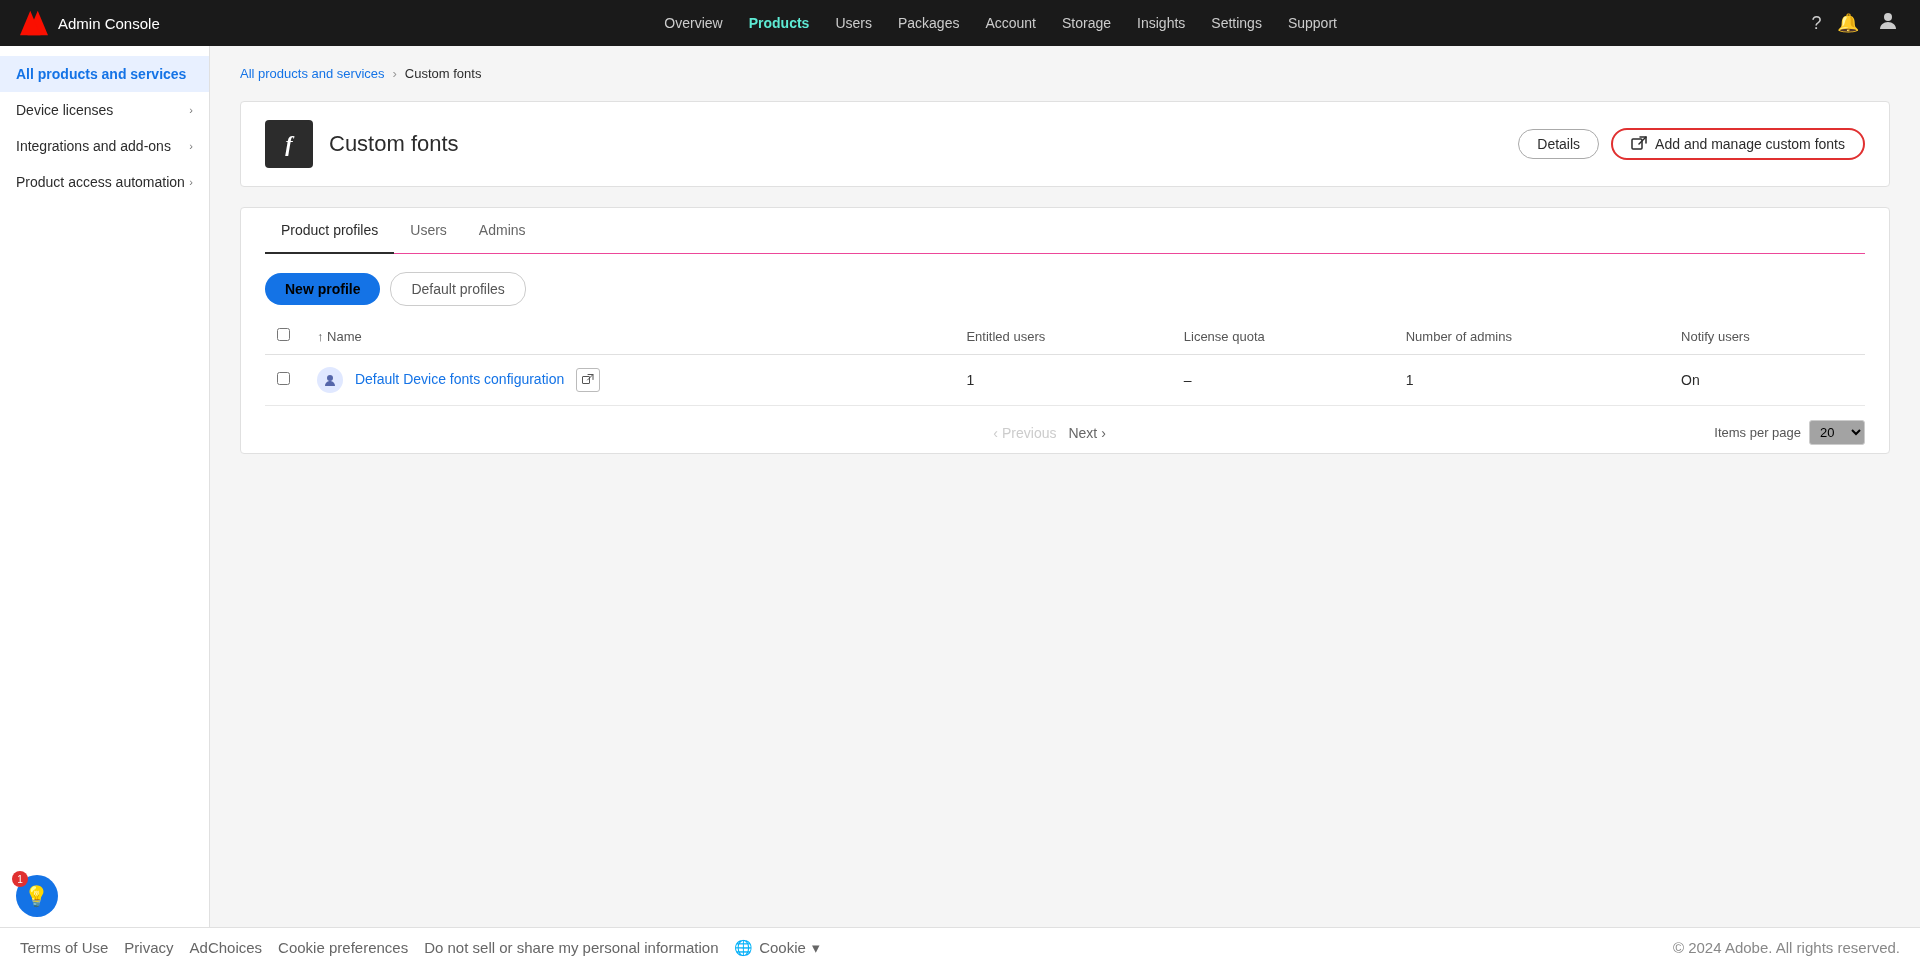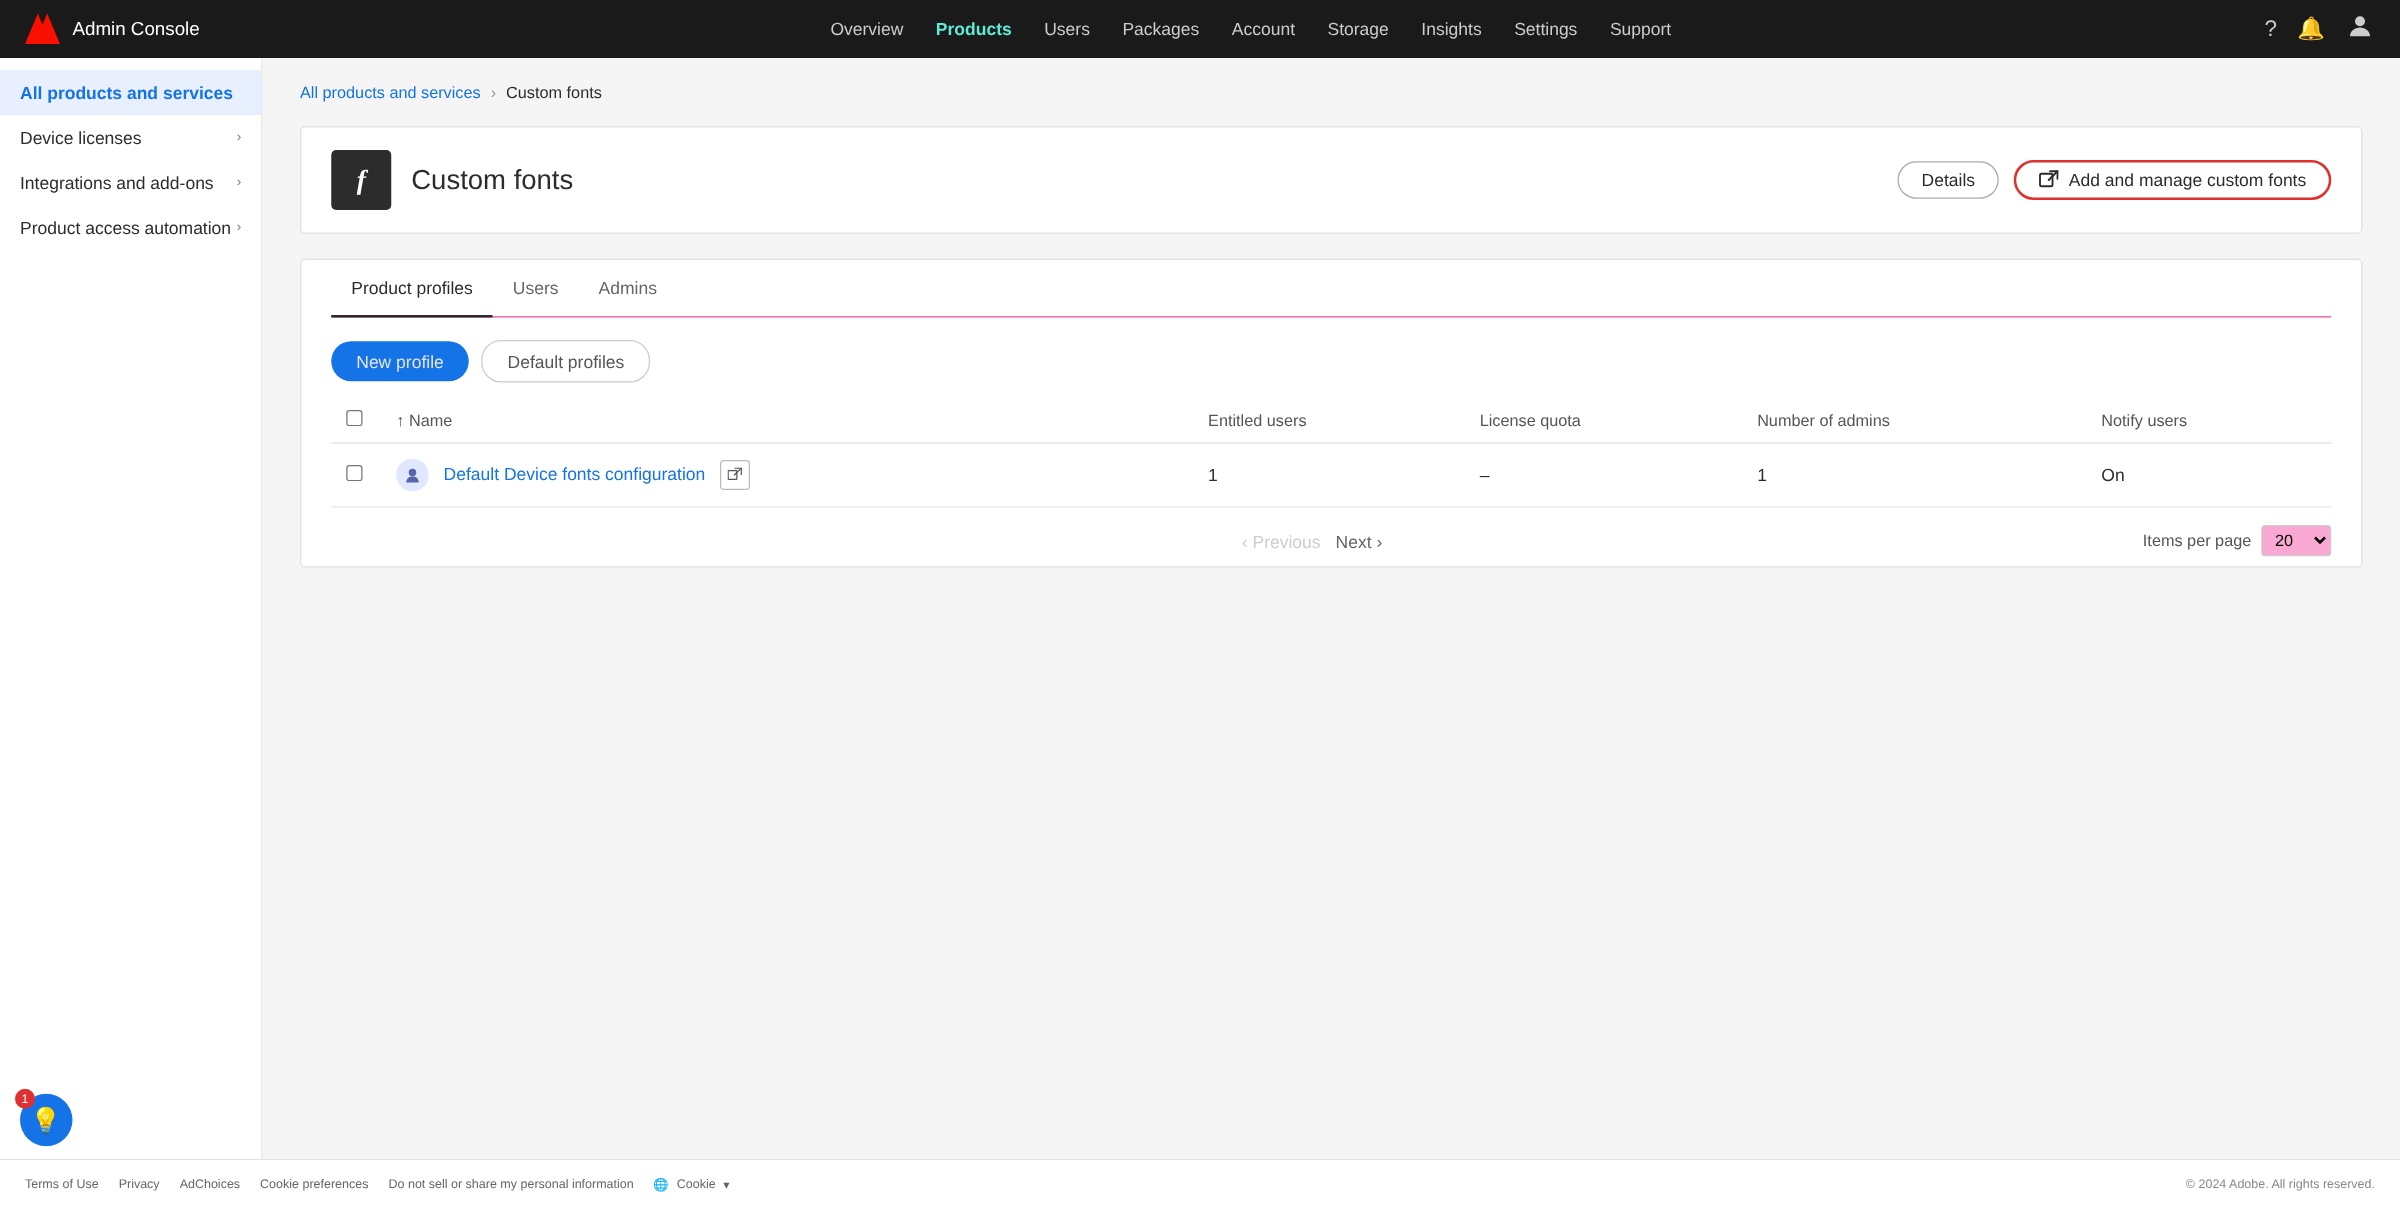--- a/index.html
+++ b/index.html
@@ -224,26 +224,27 @@
       font-size: 14px;
       outline: none;
     }
     .action-buttons {
       display: flex;
       gap: 10px;
       align-items: center;
     }
     .btn-new-profile {
       background: #1473e6;
-      color: #e5e5e5;
+      color: #000000;
       border: none;
       border-radius: 16px;
       padding: 8px 20px;
       font-size: 14px;
       cursor: pointer;
+      font-weight: bold;
     }
     .btn-delete-profiles {
       background: #fff;
       border: 1px solid #ccc;
       border-radius: 16px;
       padding: 8px 20px;
       font-size: 14px;
       cursor: pointer;
       color: #555;
     }
@@ -310,21 +311,21 @@
       align-items: center;
       gap: 8px;
       font-size: 13px;
       color: #555;
     }
     .items-per-page select {
       border: 1px solid #ccc;
       border-radius: 3px;
       padding: 3px 6px;
       font-size: 13px;
-      background: #f9a8d4;
+      background: #a3a3a3;
       cursor: pointer;
     }
 
     
     .row-profile-icon {
       width: 26px;
       height: 26px;
       border-radius: 50%;
       background: #e0e8ff;
       display: inline-flex;
@@ -352,21 +353,21 @@
 
     
     .footer {
       background: #fff;
       border-top: 1px solid #e0e0e0;
       height: 40px;
       display: flex;
       align-items: center;
       justify-content: space-between;
       padding: 0 20px;
-      font-size: 10px;
+      font-size: 15px;
       color: #666;
       position: fixed;
       bottom: 0;
       left: 0;
       right: 0;
     }
     .footer-links {
       display: flex;
       gap: 16px;
     }

